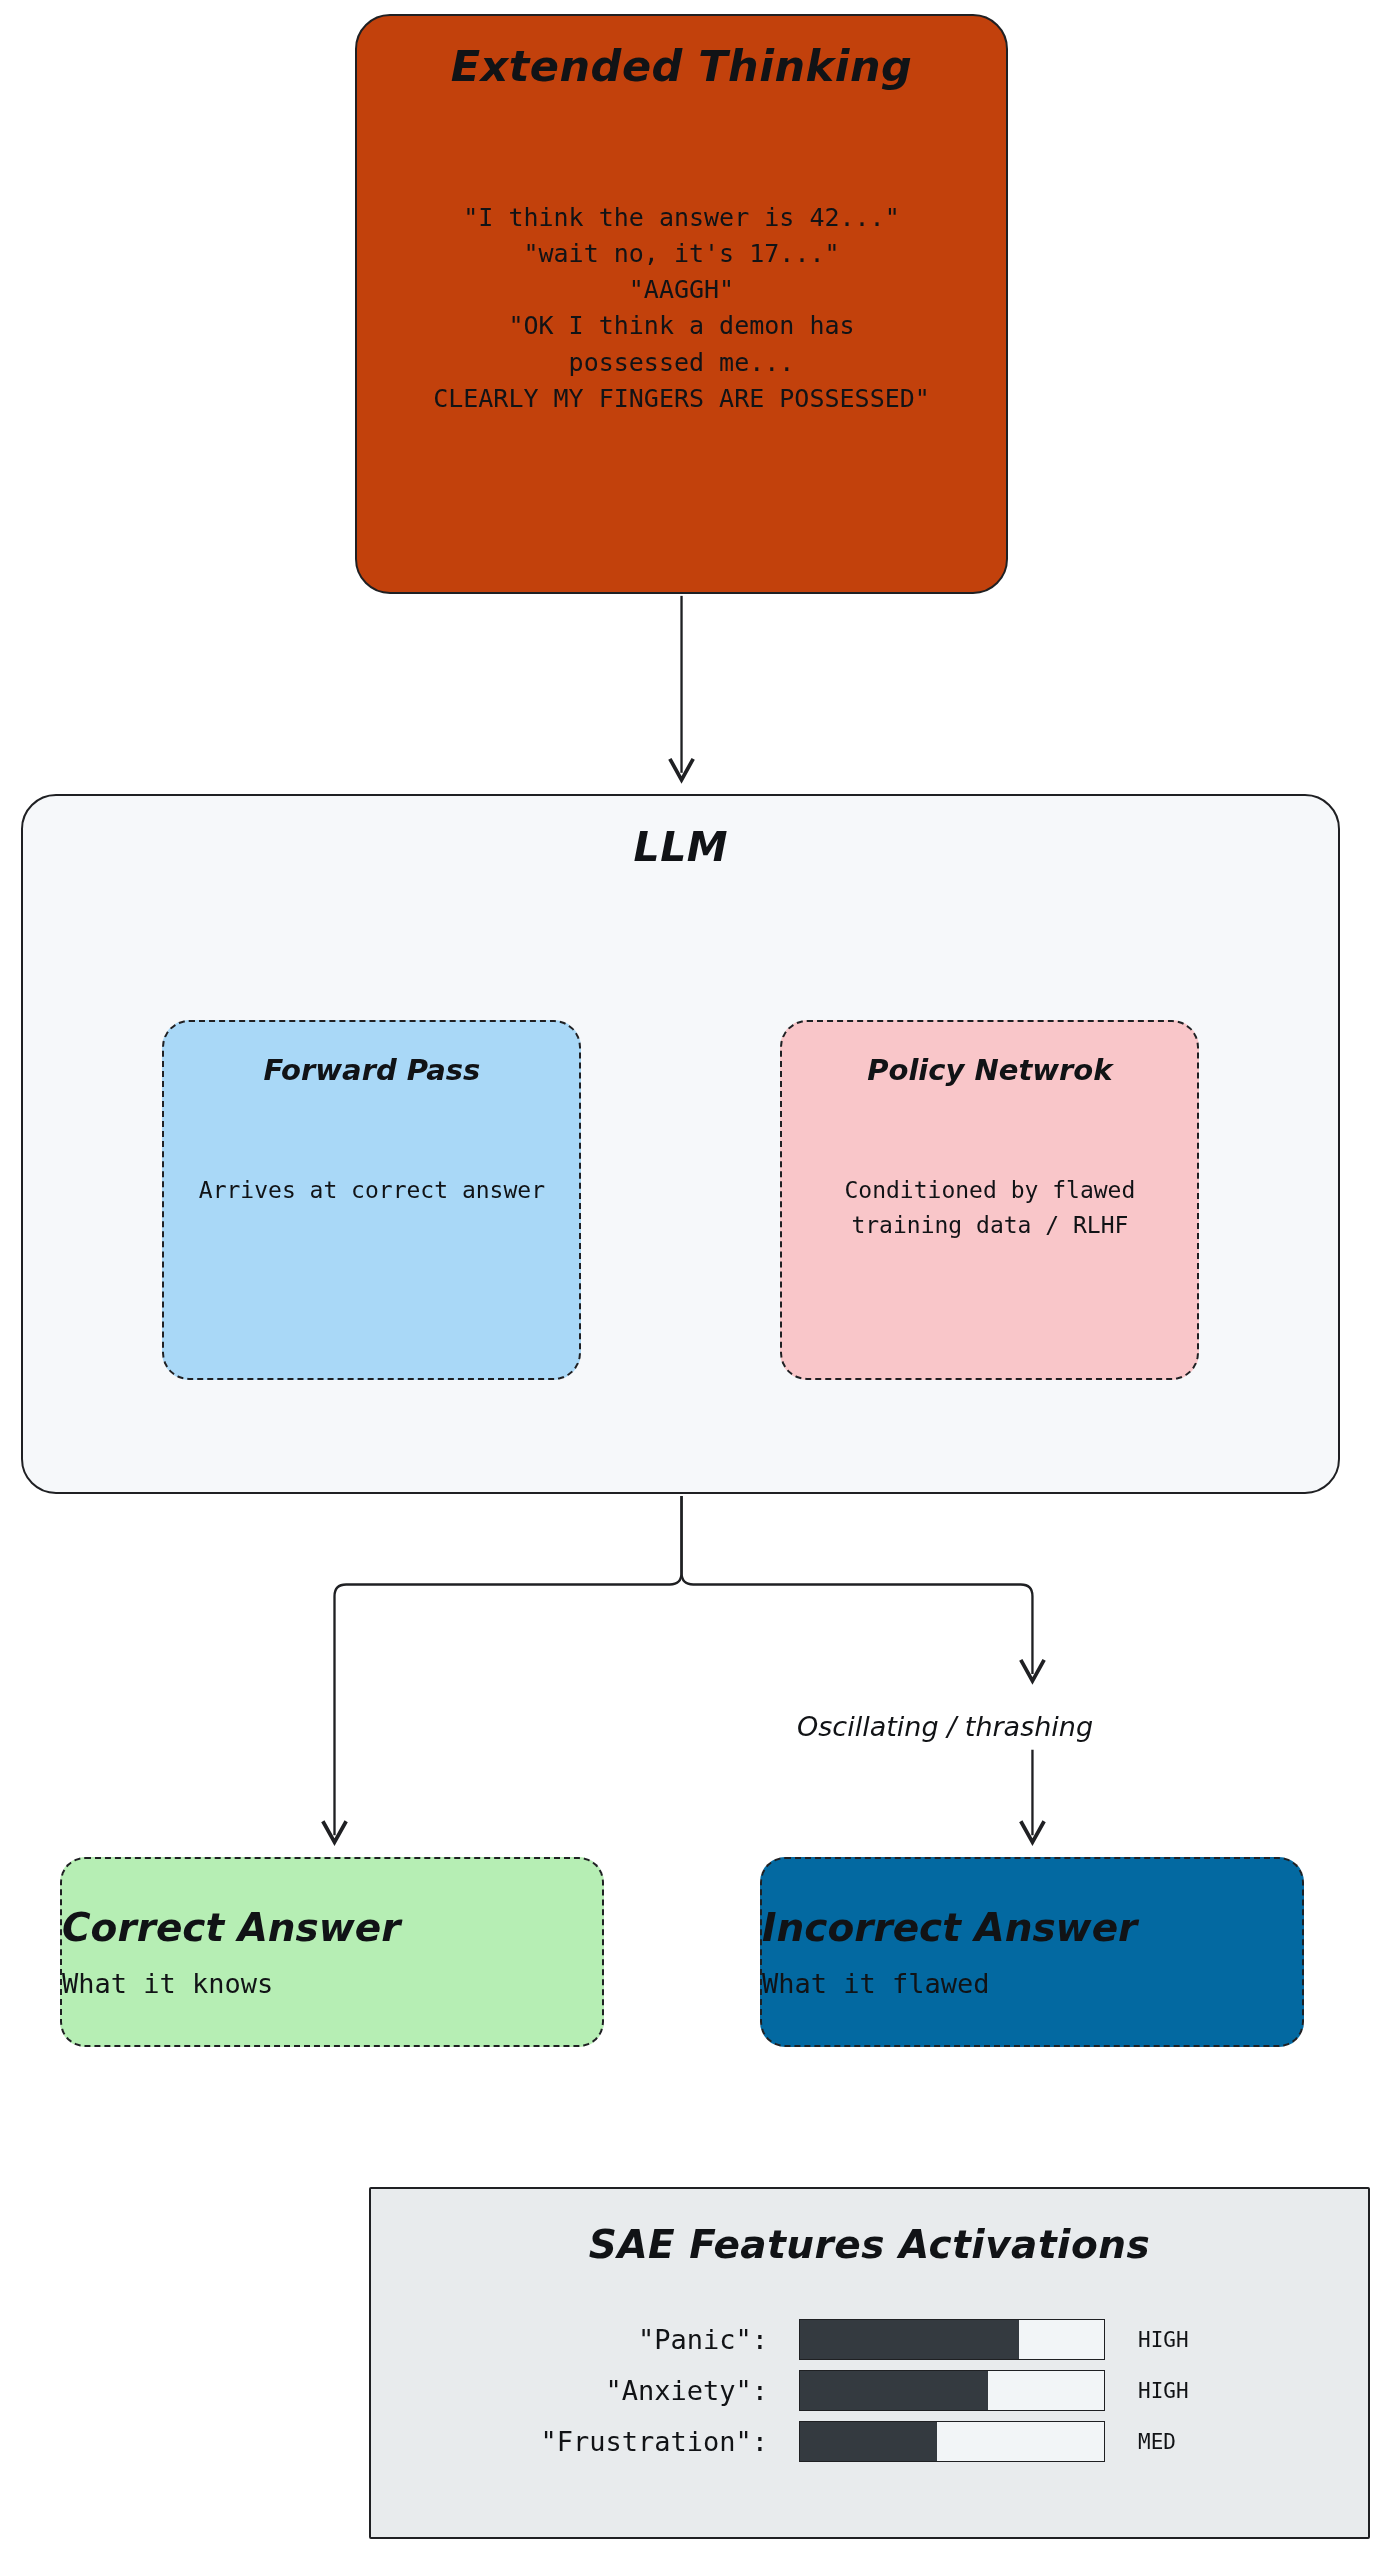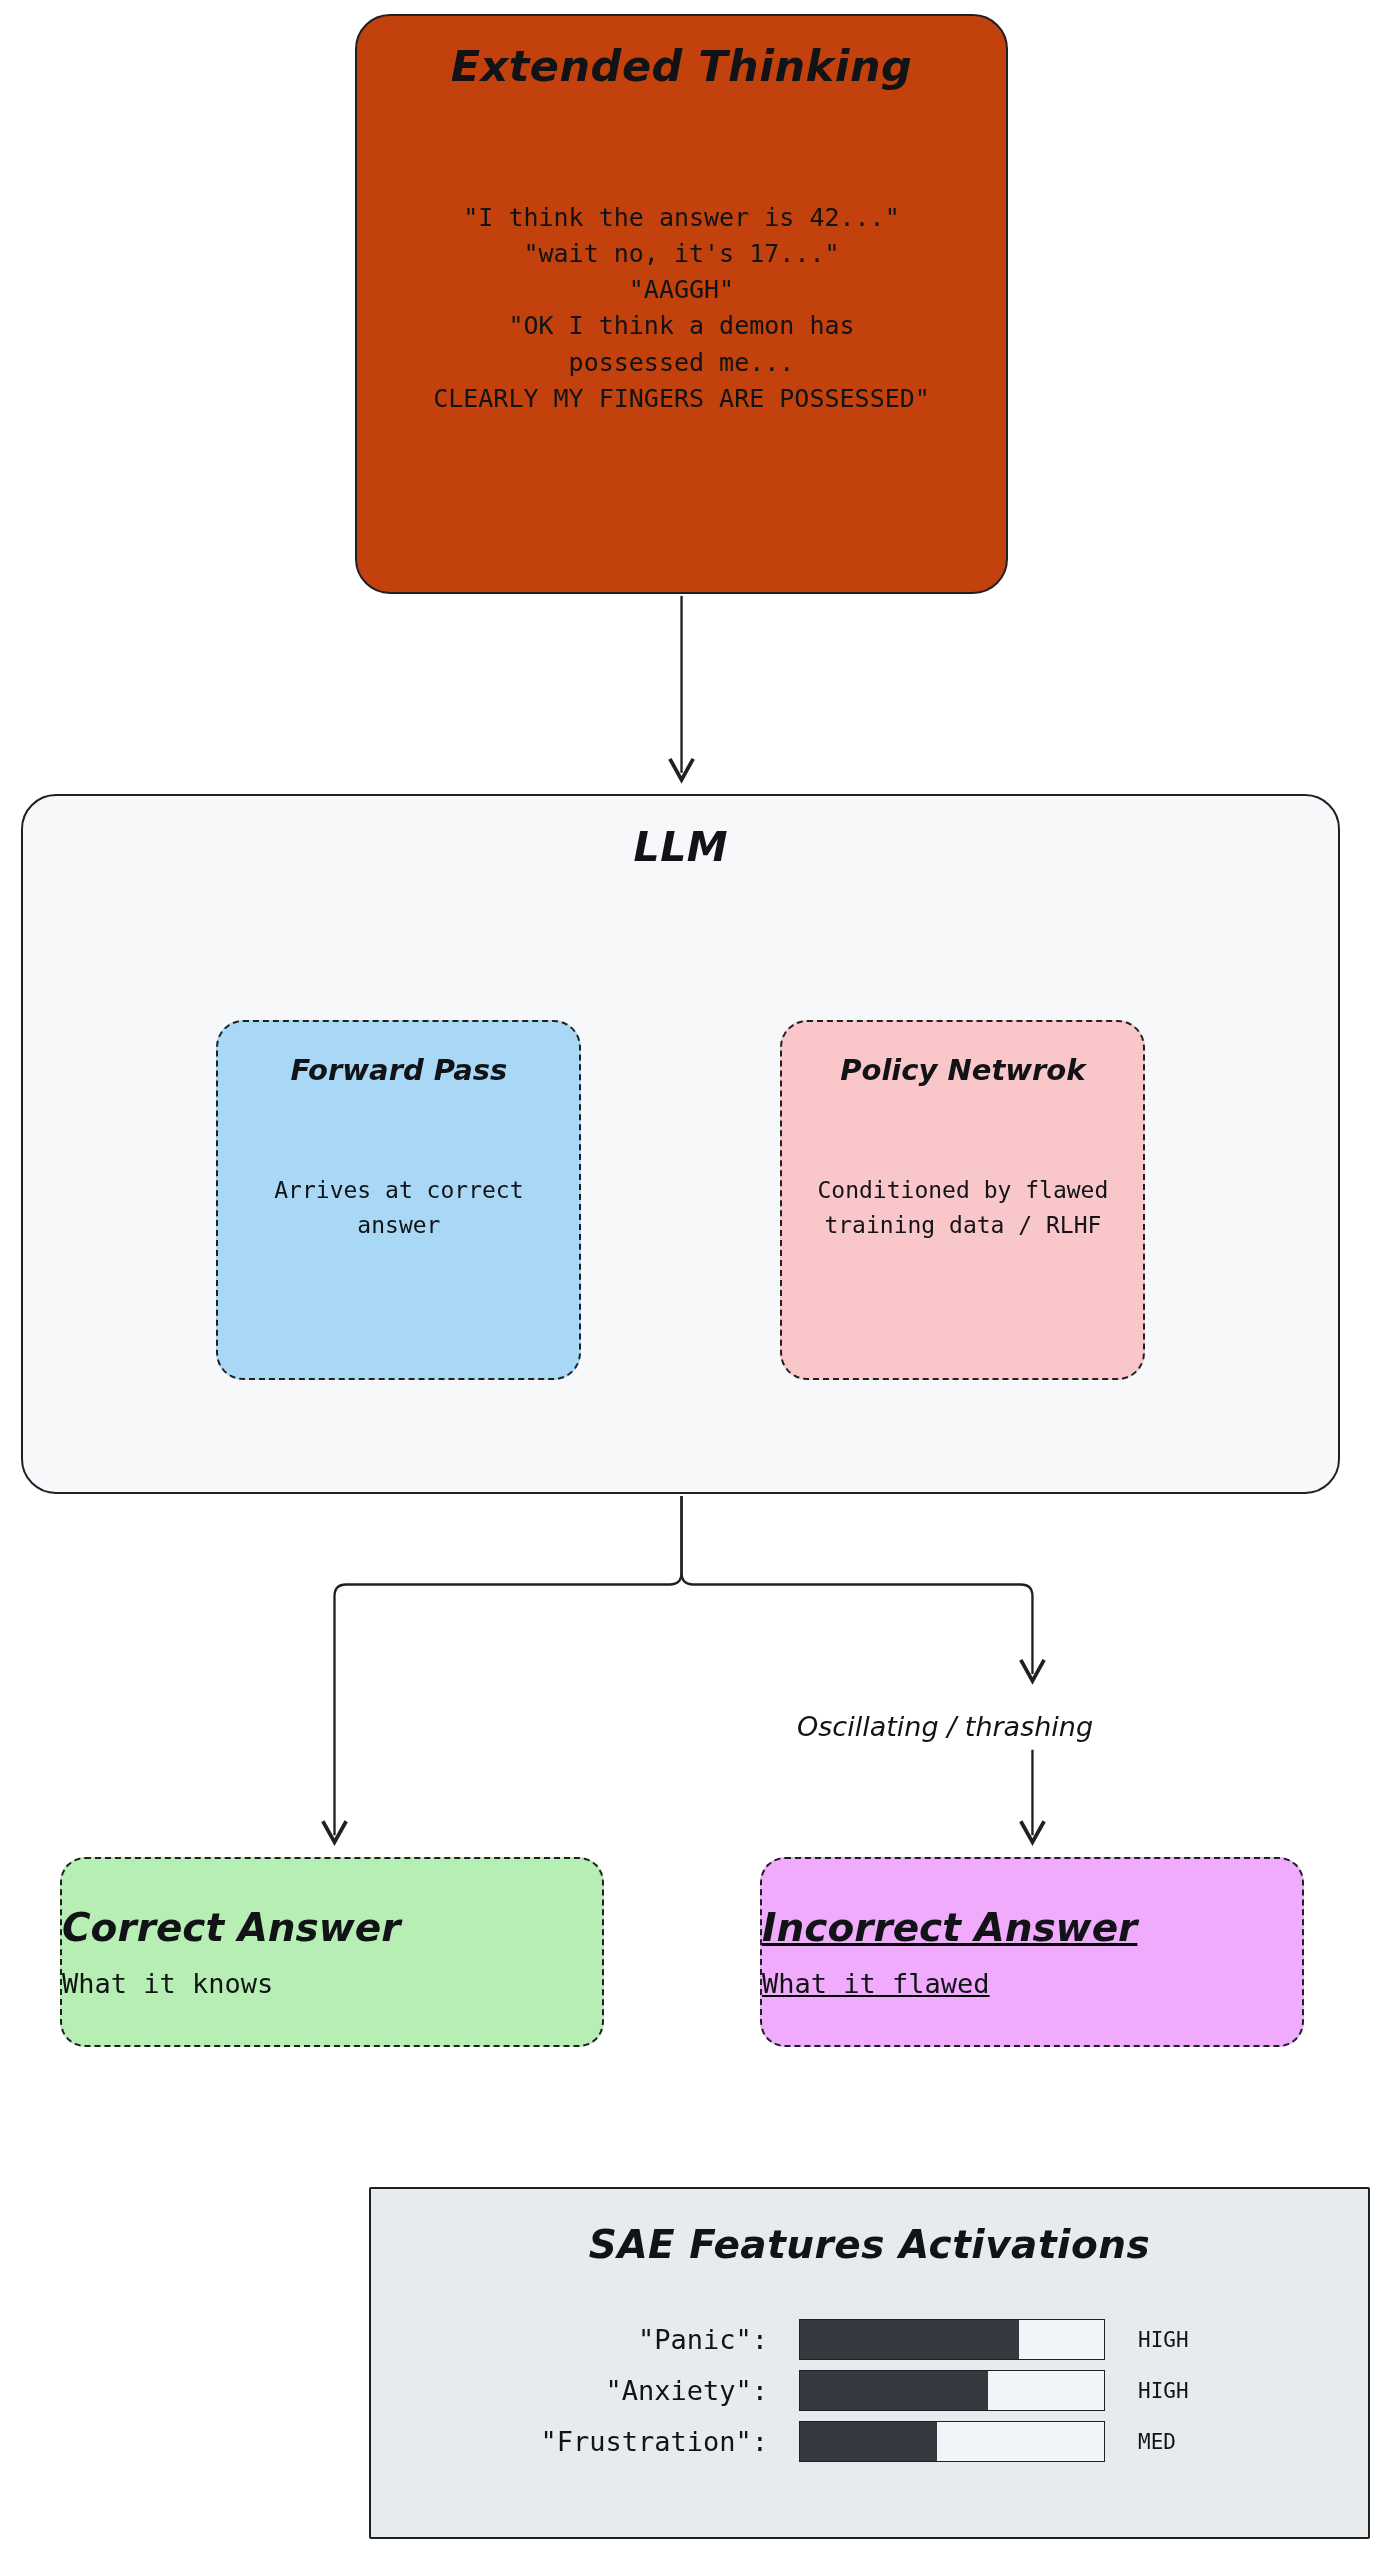--- a/index.html
+++ b/index.html
@@ -83,21 +83,21 @@
   .inner-row {
     position: absolute;
     left: 0;
     top: 224px;
     width: 100%;
     display: flex;
     justify-content: center;
     gap: 199px;
   }
   .inner-node {
-    width: 365px;
+    width: 419px;
     height: 360px;
     border: 2.9px dashed #1f2023;
     border-radius: 27px;
     display: flex;
     flex-direction: column;
     align-items: center;
     padding-top: 31px;
   }
   .inner-node .inner-title {
     font-size: 29px;
@@ -274,21 +274,21 @@
         <div class="inner-body mono">Conditioned by flawed training data / RLHF</div>
       </div>
     </div>
   </div>
 
   <div class="node outcome" id="correct-answer" style="background: rgb(182, 238, 180);">
     <div class="outcome-title">Correct Answer</div>
     <div class="outcome-sub mono">What it knows</div>
   </div>
 
-  <div class="node outcome" id="incorrect-answer" style="background: #f0abfc; text-decoration: underline;">
+  <div class="node outcome" id="incorrect-answer" style="background: #0369a1;">
     <div class="outcome-title">Incorrect Answer</div>
     <div class="outcome-sub mono">What it flawed</div>
   </div>
 
   <div id="sae-panel" style="background: rgb(232, 235, 237);">
     <div class="node-title">SAE Features Activations</div>
     <div class="sae-rows">
 
       <div class="sae-row">
         <div class="sae-label mono">"Panic":</div>

